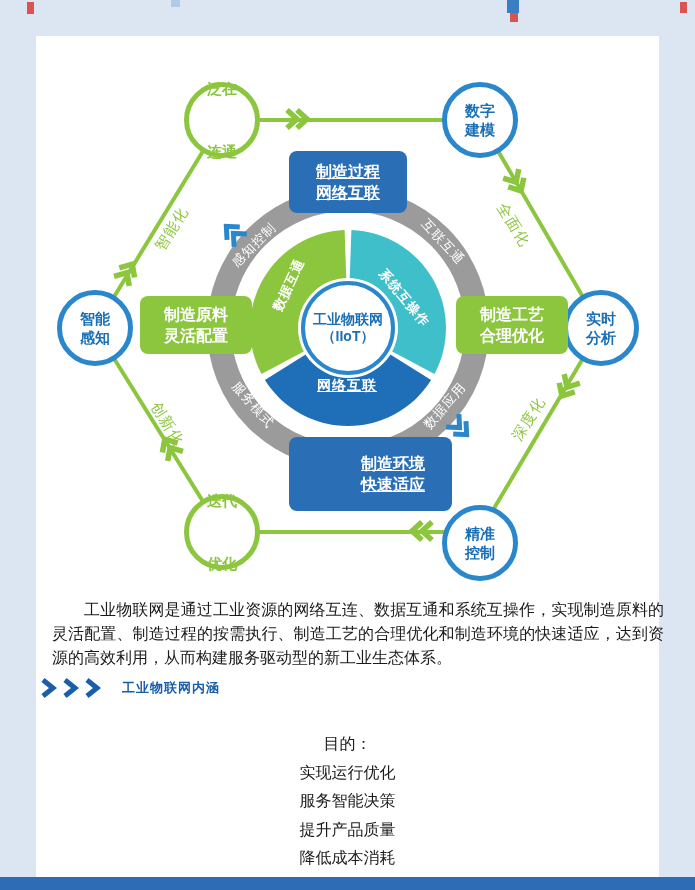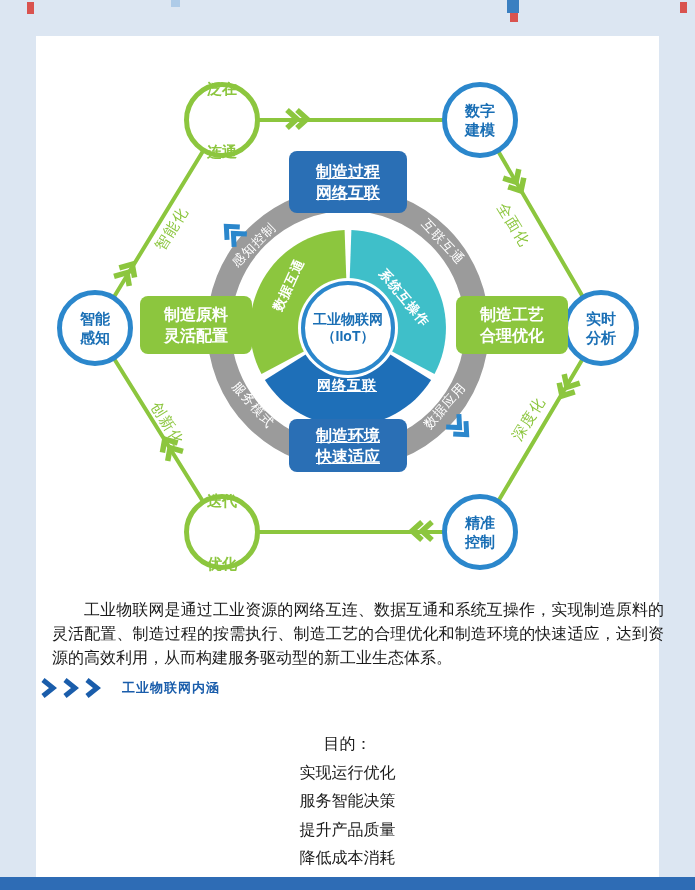--- a/index.html
+++ b/index.html
@@ -133,21 +133,21 @@
         <span>连通</span>
       </div>
       <div class="vcircle blue" style="left:384px;top:20px;">
         <span>数字</span>
         <span>建模</span>
       </div>
       <div class="vcircle blue" style="left:505px;top:228px;">
         <span>实时</span>
         <span>分析</span>
       </div>
-      <div class="vcircle blue" style="left:384px;top:432px;">
+      <div class="vcircle blue" style="left:384px;top:443px;">
         <span>精准</span>
         <span>控制</span>
       </div>
       <div class="vcircle green" style="left:126px;top:432px;">
         <span>迭代</span>
         <span>优化</span>
       </div>
       <div class="vcircle blue" style="left:-1px;top:228px;">
         <span>智能</span>
         <span>感知</span>
@@ -173,21 +173,21 @@
       </div>
 
       <div class="dbox blue" style="left:231px;top:89px;width:118px;height:62px;">
         <span>制造过程</span>
         <span>网络互联</span>
       </div>
       <div class="dbox green" style="left:398px;top:234px;width:112px;height:58px;">
         <span>制造工艺</span>
         <span>合理优化</span>
       </div>
-      <div class="dbox blue" style="left:231px;top:357px;width:118px;height:53px;">
+      <div class="dbox blue" style="left:231px;top:375px;width:118px;height:74px;padding-left:45px;">
         <span>制造环境</span>
         <span>快速适应</span>
       </div>
       <div class="dbox green" style="left:82px;top:234px;width:112px;height:58px;">
         <span>制造原料</span>
         <span>灵活配置</span>
       </div>
     </div>
 
     <p class="description">工业物联网是通过工业资源的网络互连、数据互通和系统互操作，实现制造原料的灵活配置、制造过程的按需执行、制造工艺的合理优化和制造环境的快速适应，达到资源的高效利用，从而构建服务驱动型的新工业生态体系。</p>

